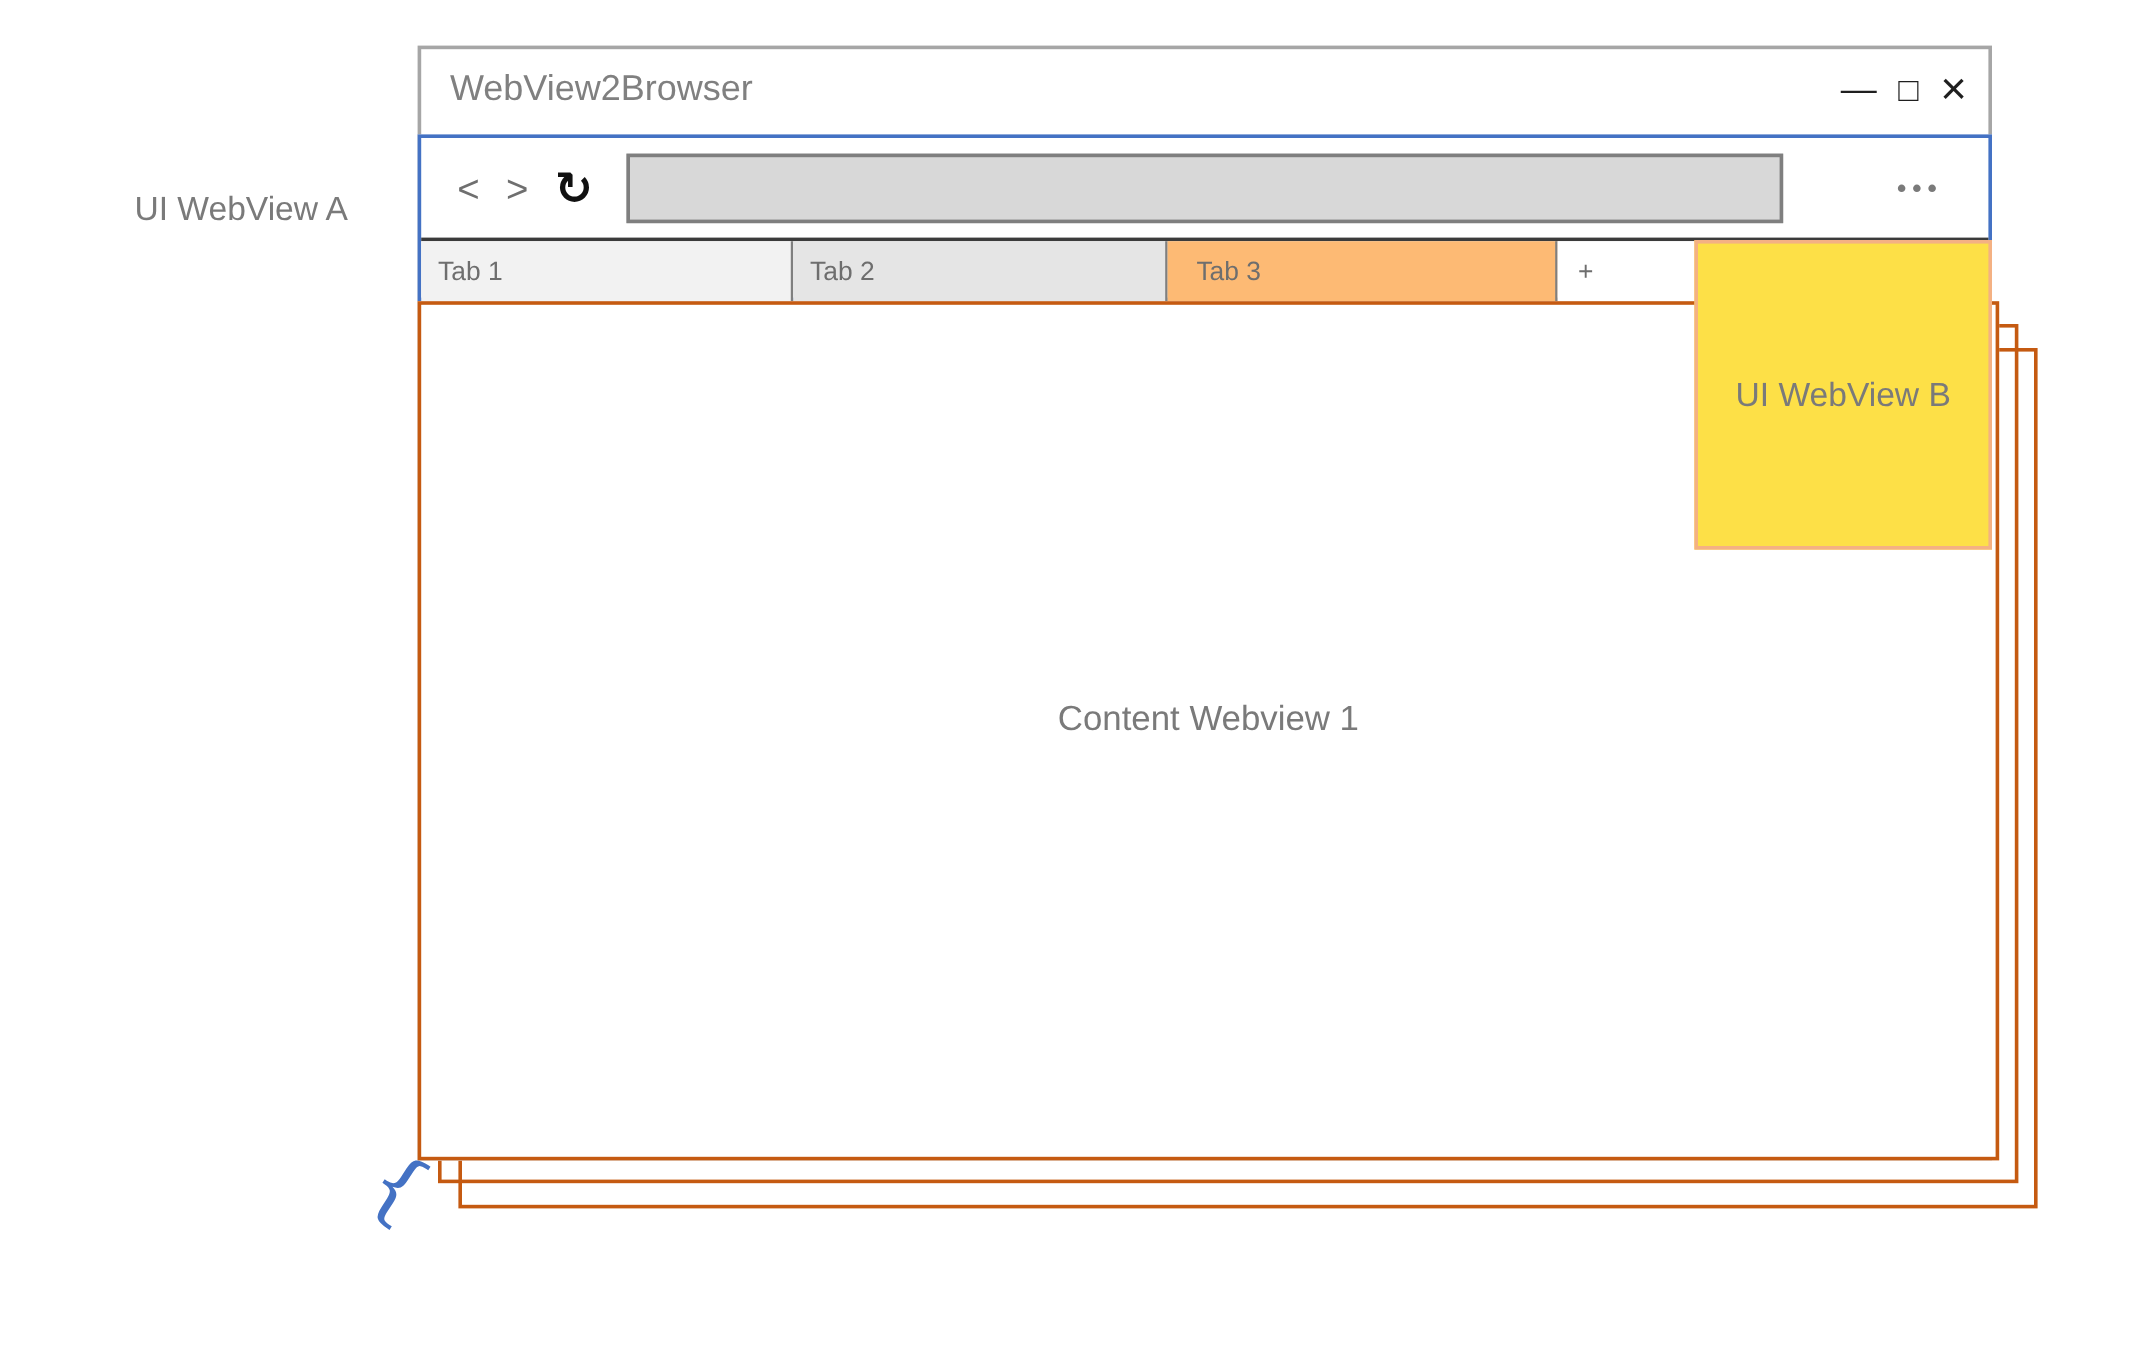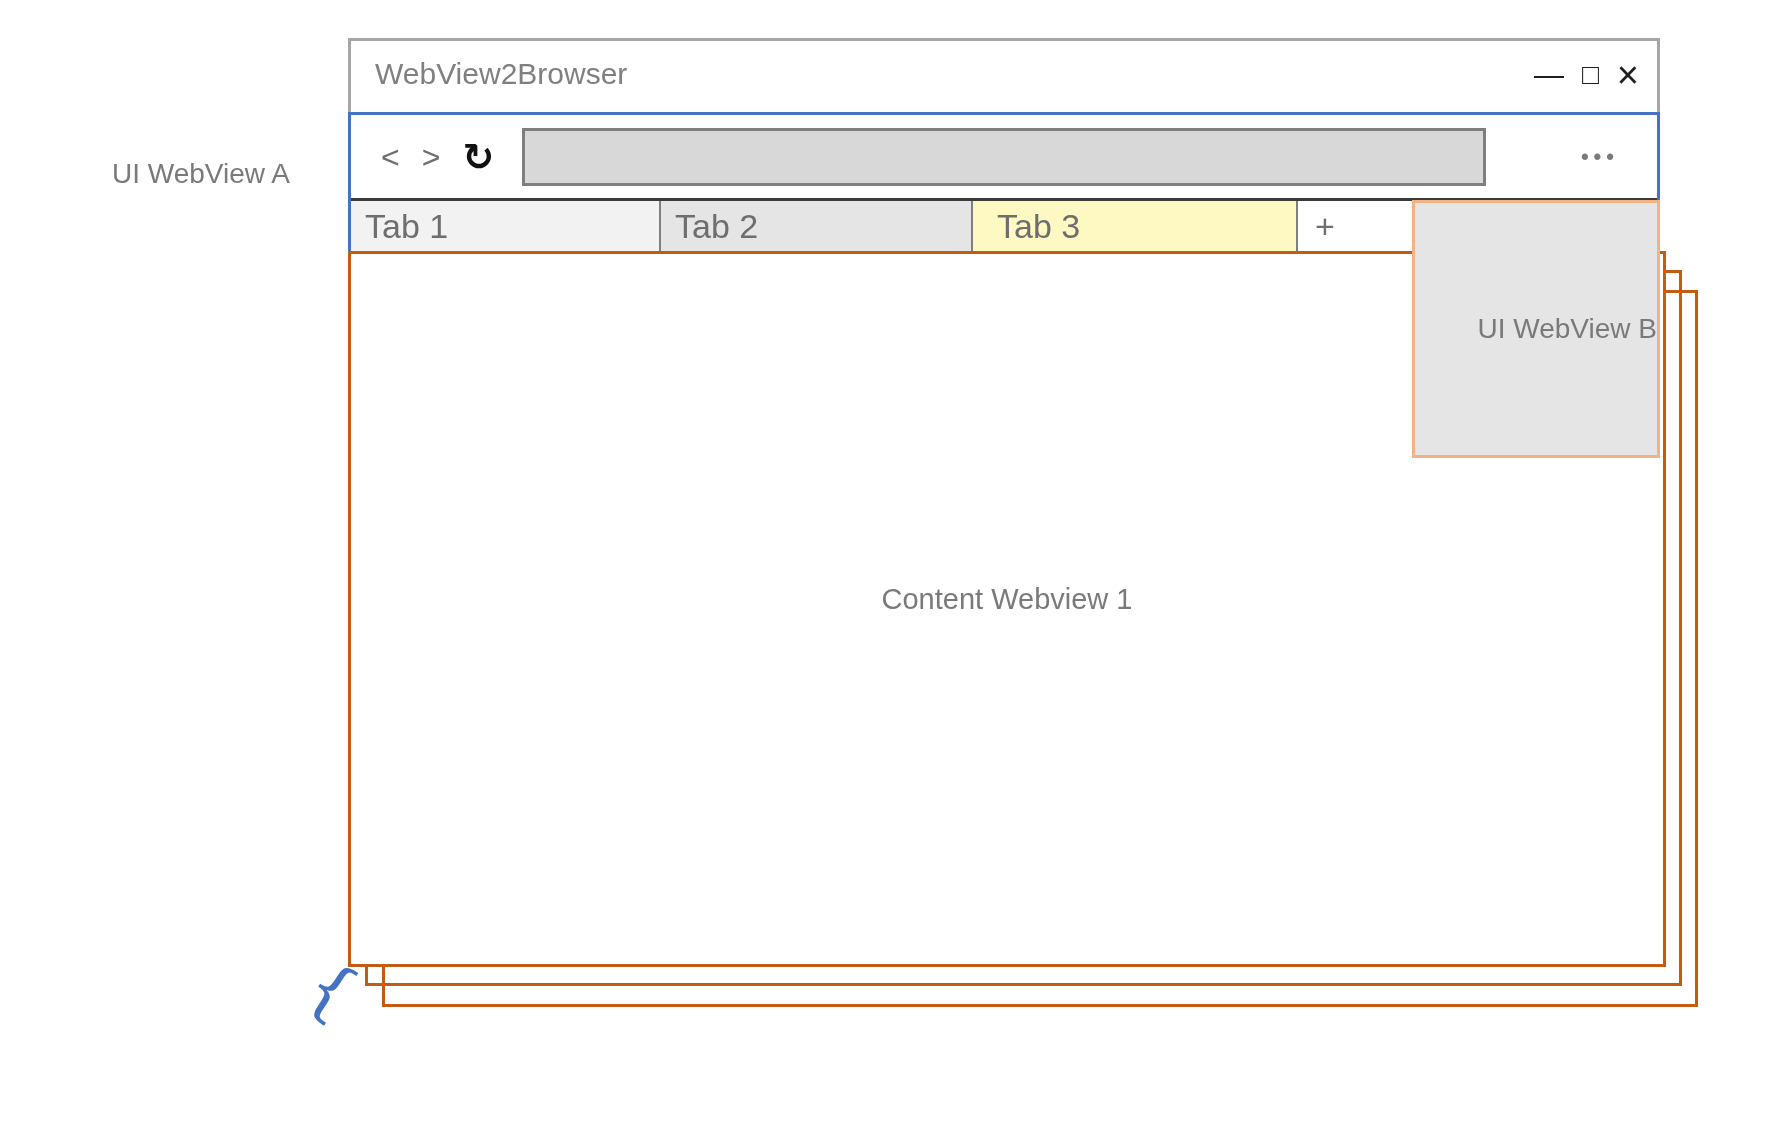--- a/index.html
+++ b/index.html
@@ -28,34 +28,34 @@
   .uiwebview-a{left:348px;top:112px;width:1312px;height:139px;border:3px solid #4472C4;background:#ffffff;}
   .toolbar{position:absolute;left:0;top:0;width:100%;height:83px;display:flex;align-items:center;}
   .nav-btn{font-size:32px;color:#6f6f6f;line-height:1;}
   .btn-back{margin-left:30px;}
   .btn-fwd{margin-left:22px;}
   .btn-reload{margin-left:22px;font-family:"DejaVu Sans",sans-serif;font-size:38px;font-weight:bold;color:#111111;line-height:1;}
   .address-bar{margin-left:28px;width:958px;height:52px;background:#d8d8d8;border:3px solid #7f7f7f;}
   .menu-dots{margin-left:auto;margin-right:38px;font-size:22px;font-weight:bold;color:#7a7a7a;letter-spacing:5px;}
 
   .tabbar{position:absolute;left:0;top:83px;width:100%;height:50px;border-top:3px solid #3b3b3b;display:flex;}
-  .tab{height:100%;display:flex;align-items:center;padding-left:14px;font-size:34px;color:#6e6e6e;border-right:2px solid #7f7f7f;}
+  .tab{height:100%;display:flex;align-items:center;padding-left:14px;font-size:22px;color:#6e6e6e;border-right:2px solid #7f7f7f;}
   .tab-1{width:294px;background:#f2f2f2;}
   .tab-2{width:296px;background:#e5e5e5;}
-  .tab-3{width:299px;background:#fef9c3;padding-left:24px;}
+  .tab-3{width:299px;background:#fdba74;padding-left:24px;}
   .tab-new{flex:1;border-right:none;background:#ffffff;padding-left:17px;}
 
   
   .content-webview{left:348px;top:251px;width:1318px;height:716px;border:3px solid #C55A11;background:#ffffff;
     display:flex;align-items:center;justify-content:center;}
   .content-label{font-size:29px;color:#7a7a7a;margin-top:-20px;}
 
   
-  .uiwebview-b{left:1412px;top:200px;width:248px;height:258px;background:#e5e5e5;border:3px solid #F4B183;
-    display:flex;align-items:center;justify-content:flex-end;}
+  .uiwebview-b{left:1412px;top:200px;width:248px;height:258px;background:#fde047;border:3px solid #F4B183;
+    display:flex;align-items:center;justify-content:center;}
   .uiwebview-b-label{font-size:28px;color:#7a7a7a;}
 
   
   .label-a{left:80px;top:158px;width:242px;text-align:center;font-size:28px;color:#7a7a7a;}
   .hidden-caption{left:70px;top:986px;width:280px;font-size:28px;color:#7a7a7a;line-height:49px;}
   .brace{left:310px;top:956px;font-family:"DejaVu Serif",serif;font-size:68px;color:#4472C4;
     transform:rotate(33deg);transform-origin:center center;line-height:1;}
 </style>
 </head>
 <body>

